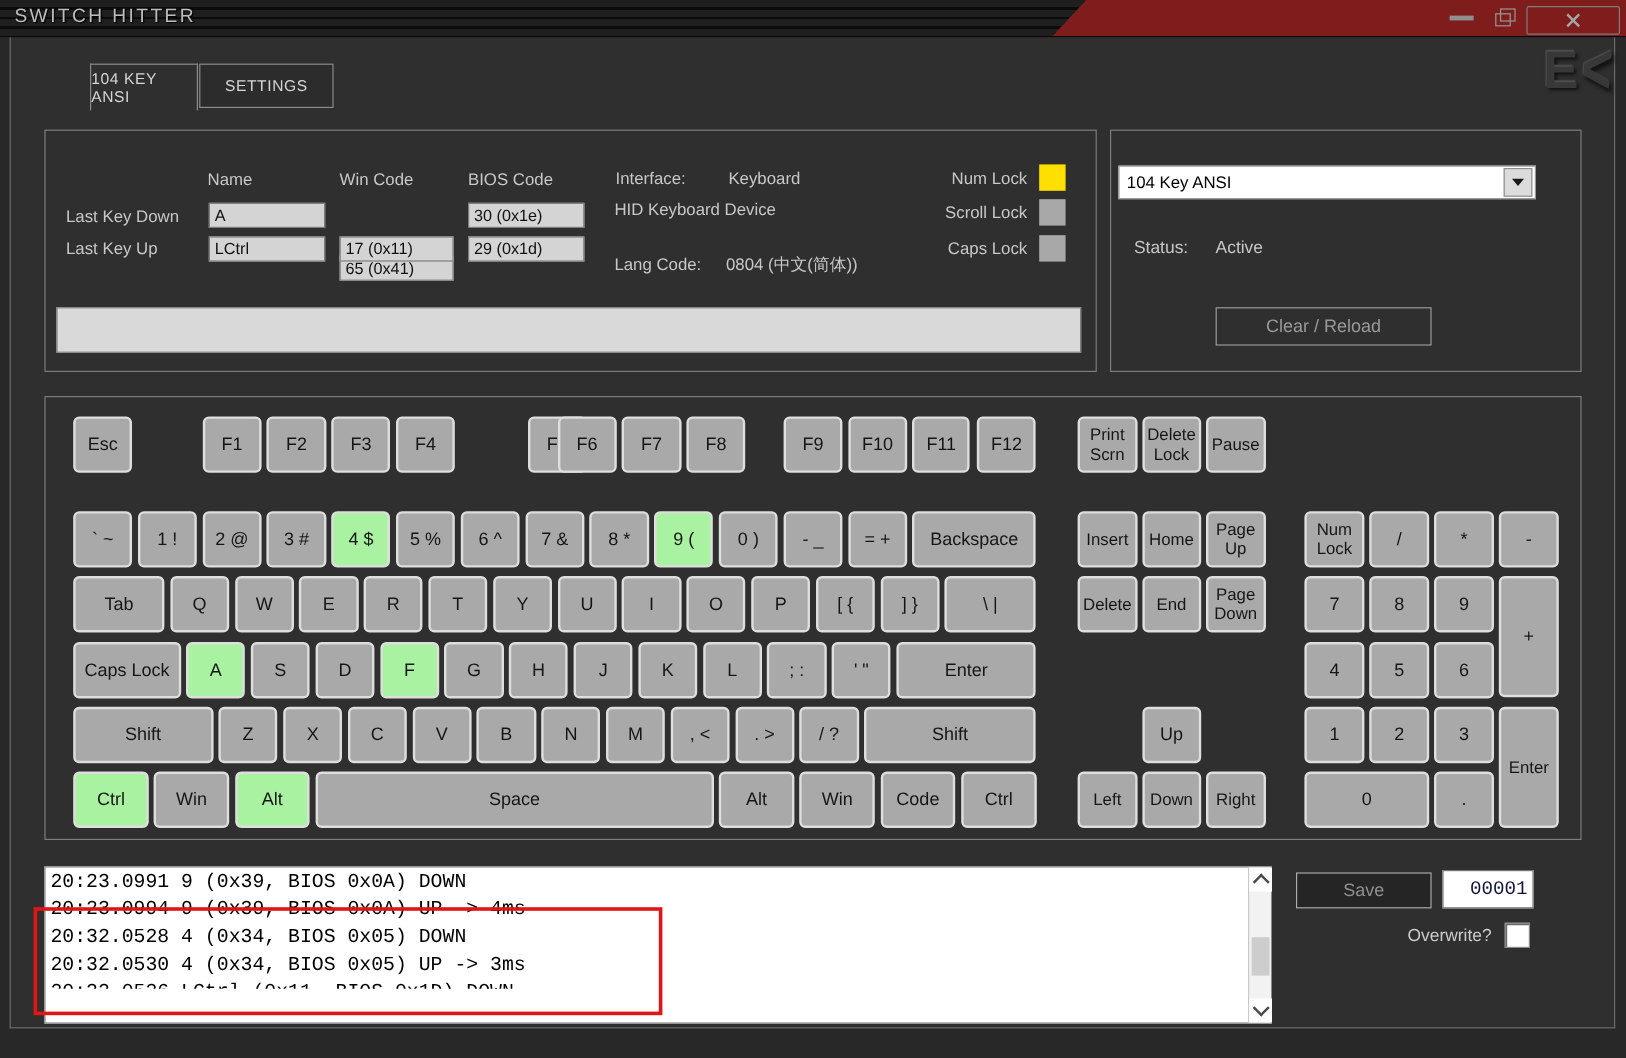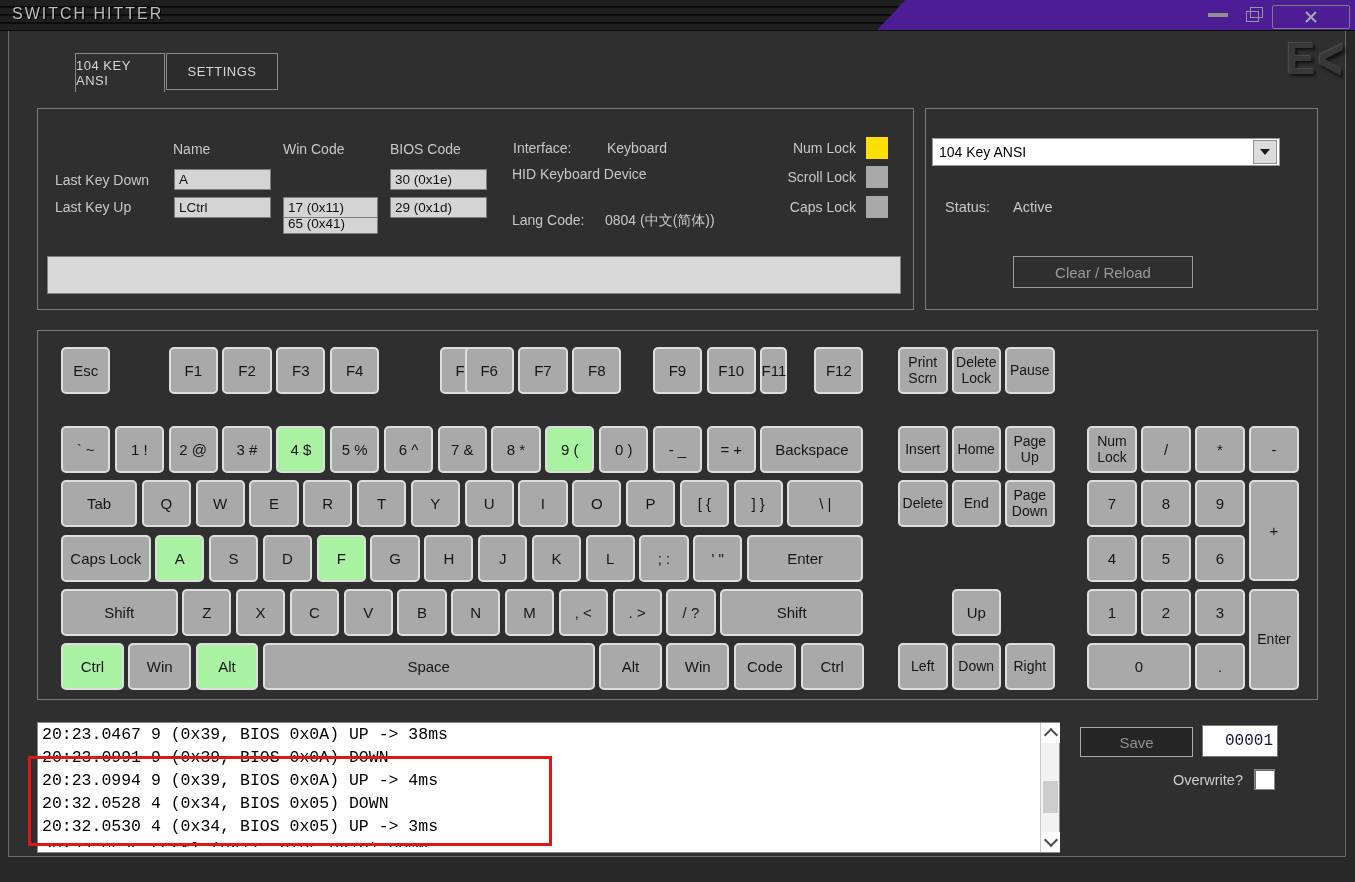--- a/index.html
+++ b/index.html
@@ -1,21 +1,21 @@
 <!DOCTYPE html>
 <html><head>
 <meta charset="utf-8">
 <style>
   html,body{margin:0;padding:0;background:#111;}
   .window{position:relative;width:1355px;height:882px;background:#282828;overflow:hidden;
           font-family:"Liberation Sans",sans-serif;}
   .client-bg{position:absolute;left:8px;top:30px;width:1338px;height:827px;background:#2f2f2f;
              border:1px solid #6a6a6a;border-top:none;box-sizing:border-box;}
   
-  .titlebar{position:absolute;left:0;top:0;width:1355px;height:30px;background:#4c1d95;border-bottom:1px solid #0a0a0a;}
+  .titlebar{position:absolute;left:0;top:0;width:1355px;height:30px;background:#7f1d1d;border-bottom:1px solid #0a0a0a;}
   .tb-texture{position:absolute;left:0;top:0;width:905px;height:30px;
       background-color:#101010;
       background-image:repeating-linear-gradient(0deg,#1f1f1f 0 6px,#0b0b0b 6px 8px),
                        repeating-linear-gradient(90deg,rgba(255,255,255,0.07) 0 6px,rgba(0,0,0,0.55) 6px 8px);
       clip-path:polygon(0 0,100% 0,calc(100% - 28px) 100%,0 100%);}
   .tb-title{position:absolute;left:12px;top:5px;font-size:16px;letter-spacing:2px;color:#bdbdbd;
             text-shadow:1px 1px 1px #000;z-index:3;}
   .win-btn{position:absolute;z-index:4;cursor:default;}
   .btn-min{left:1208px;top:13px;width:22px;height:6px;}
   .btn-min .dash{display:block;width:20px;height:4px;background:#8f8f8f;}
@@ -169,21 +169,21 @@
       <div class="key" style="left: 168.6px; top: 347px; width: 49.3px; height: 47px;">F1</div>
       <div class="key" style="left: 222.4px; top: 347px; width: 49.3px; height: 47px;">F2</div>
       <div class="key" style="left: 276.2px; top: 347px; width: 49.3px; height: 47px;">F3</div>
       <div class="key" style="left: 330px; top: 347px; width: 49.3px; height: 47px;">F4</div>
       <div class="key" style="left: 410.7px; top: 347px; width: 49.3px; height: 47px; margin-left: 29px;">F5</div>
       <div class="key" style="left: 464.5px; top: 347px; width: 49.3px; height: 47px;">F6</div>
       <div class="key" style="left: 518.3px; top: 347px; width: 49.3px; height: 47px;">F7</div>
       <div class="key" style="left: 572.1px; top: 347px; width: 49.3px; height: 47px;">F8</div>
       <div class="key" style="left: 652.8px; top: 347px; width: 49.3px; height: 47px;">F9</div>
       <div class="key" style="left: 706.6px; top: 347px; width: 49.3px; height: 47px;">F10</div>
-      <div class="key" style="left: 760.4px; top: 347px; width: 27px; height: 47px;">F11</div>
+      <div class="key" style="left: 760.4px; top: 347px; width: 48px; height: 47px;">F11</div>
       <div class="key" style="left: 814.2px; top: 347px; width: 49.3px; height: 47px;">F12</div>
       <div class="key" style="left: 61px; top: 426px; width: 49.3px; height: 47px;">` ~</div>
       <div class="key" style="left: 114.8px; top: 426px; width: 49.3px; height: 47px;">1 !</div>
       <div class="key" style="left: 168.6px; top: 426px; width: 49.3px; height: 47px;">2 @</div>
       <div class="key" style="left: 222.4px; top: 426px; width: 49.3px; height: 47px;">3 #</div>
       <div class="key pressed" style="left: 276.2px; top: 426px; width: 49.3px; height: 47px;">4 $</div>
       <div class="key" style="left: 330px; top: 426px; width: 49.3px; height: 47px;">5 %</div>
       <div class="key" style="left: 383.8px; top: 426px; width: 49.3px; height: 47px;">6 ^</div>
       <div class="key" style="left: 437.6px; top: 426px; width: 49.3px; height: 47px;">7 &amp;</div>
       <div class="key" style="left: 491.4px; top: 426px; width: 49.3px; height: 47px;">8 *</div>
@@ -271,21 +271,20 @@
       <div class="key" style="left: 1087px; top: 589px; width: 50px; height: 47px;">1</div>
       <div class="key" style="left: 1141px; top: 589px; width: 50px; height: 47px;">2</div>
       <div class="key" style="left: 1195px; top: 589px; width: 50px; height: 47px;">3</div>
       <div class="key two" style="left: 1249px; top: 589px; width: 50px; height: 101px;">Enter</div>
       <div class="key" style="left: 1087px; top: 643px; width: 104px; height: 47px;">0</div>
       <div class="key" style="left: 1195px; top: 643px; width: 50px; height: 47px;">.</div>
     </div>
 
   <div class="logbox">
       <div id="log-content">
-        <div class="log-line">20:23.0467 9 (0x39, BIOS 0x0A) UP -&gt; 38ms</div>
         <div class="log-line">20:23.0991 9 (0x39, BIOS 0x0A) DOWN</div>
         <div class="log-line">20:23.0994 9 (0x39, BIOS 0x0A) UP -&gt; 4ms</div>
         <div class="log-line">20:32.0528 4 (0x34, BIOS 0x05) DOWN</div>
         <div class="log-line">20:32.0530 4 (0x34, BIOS 0x05) UP -&gt; 3ms</div>
         <div class="log-clip">
           <div class="log-line">20:32.0536 LCtrl (0x11, BIOS 0x1D) DOWN</div>
         </div>
       </div>
     </div>
   <div class="scrollbar">

